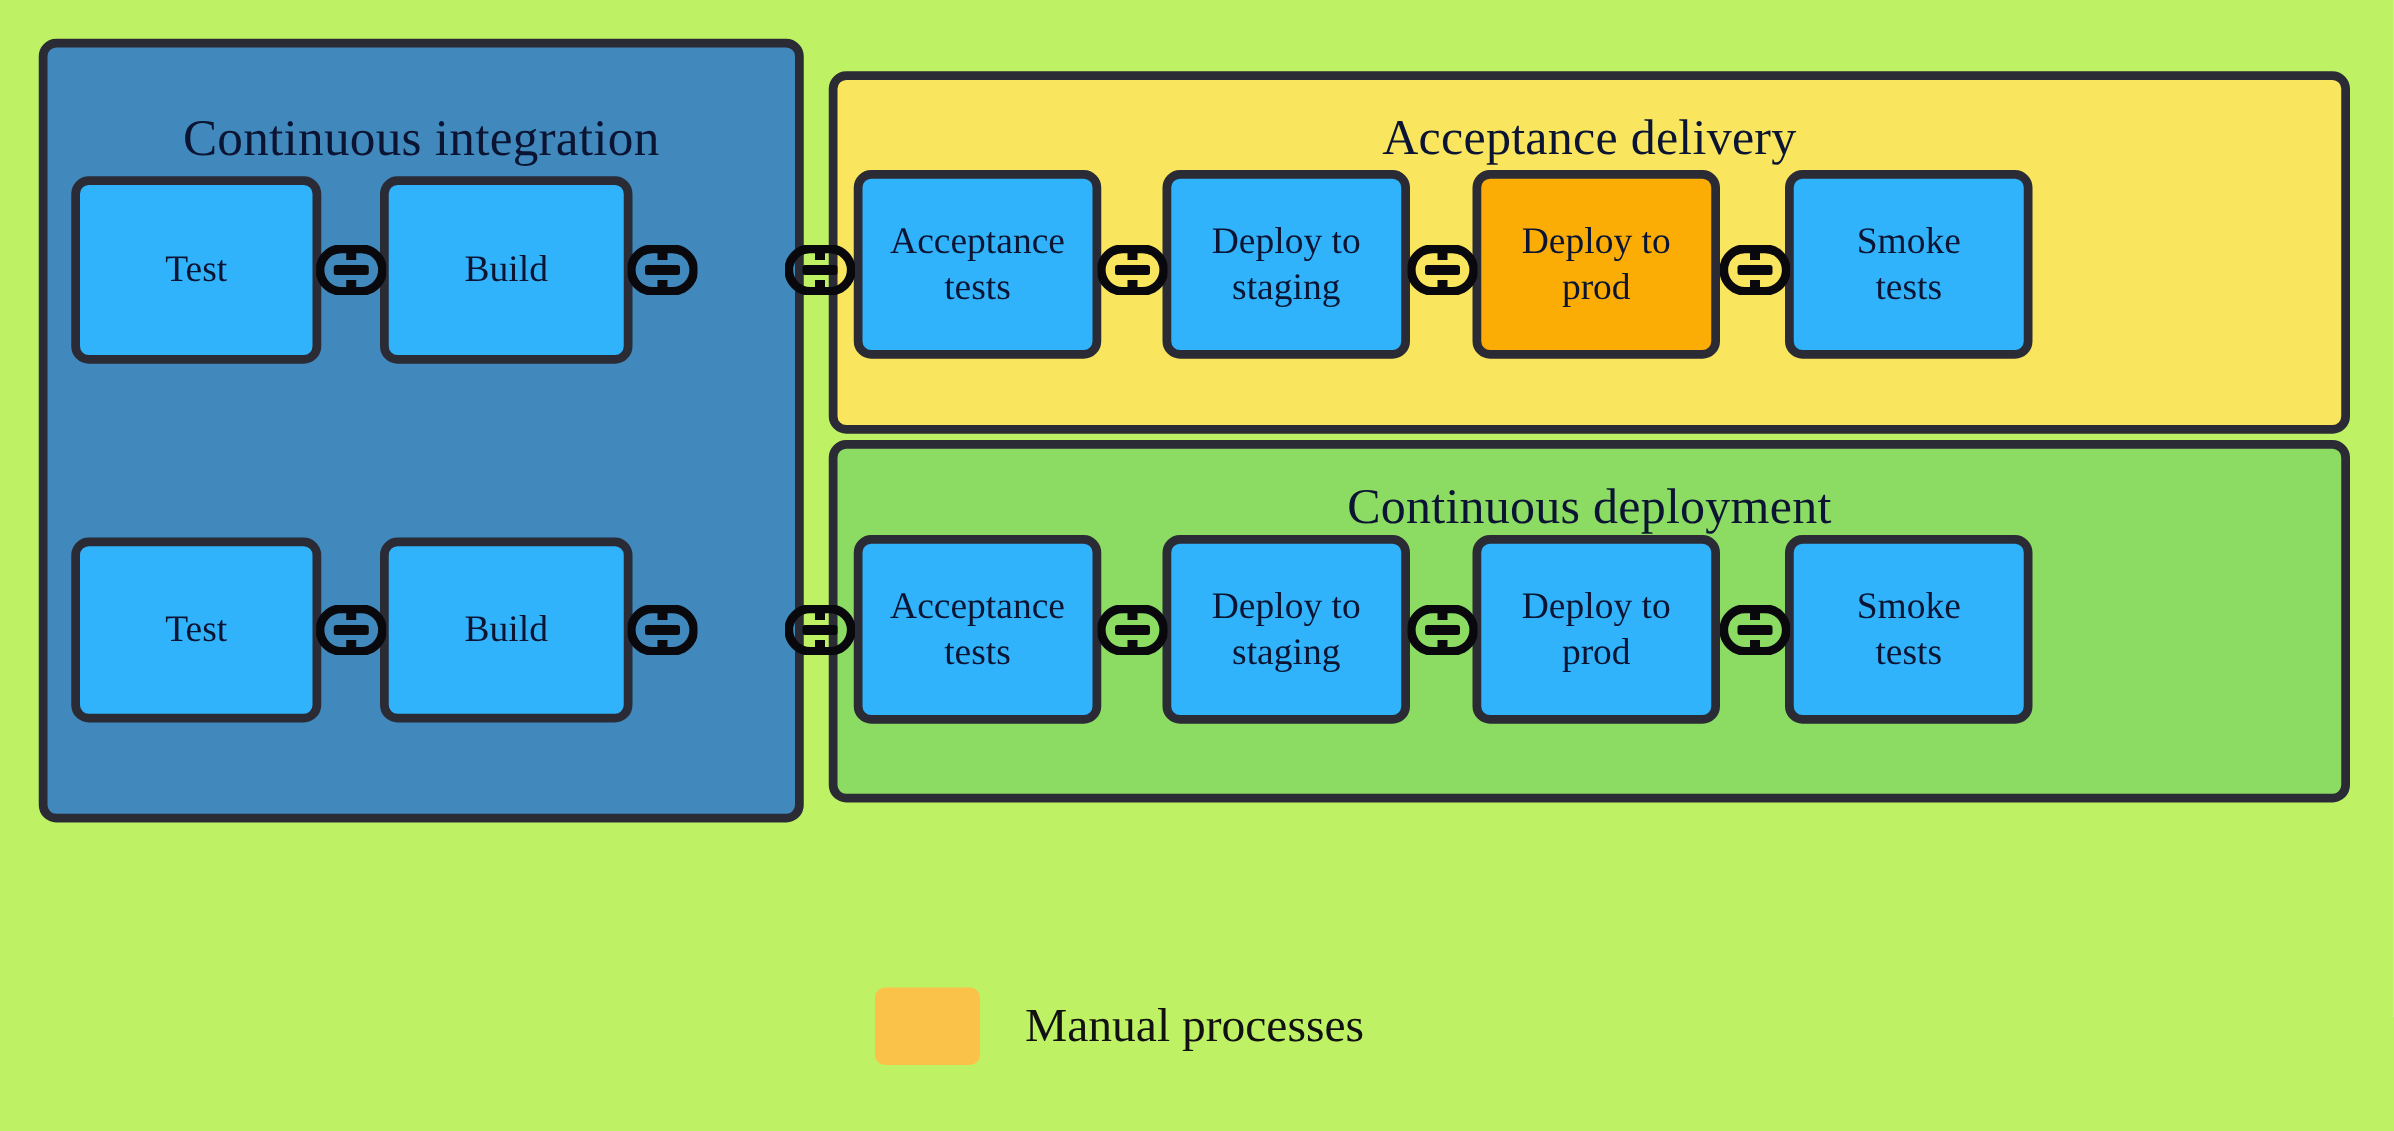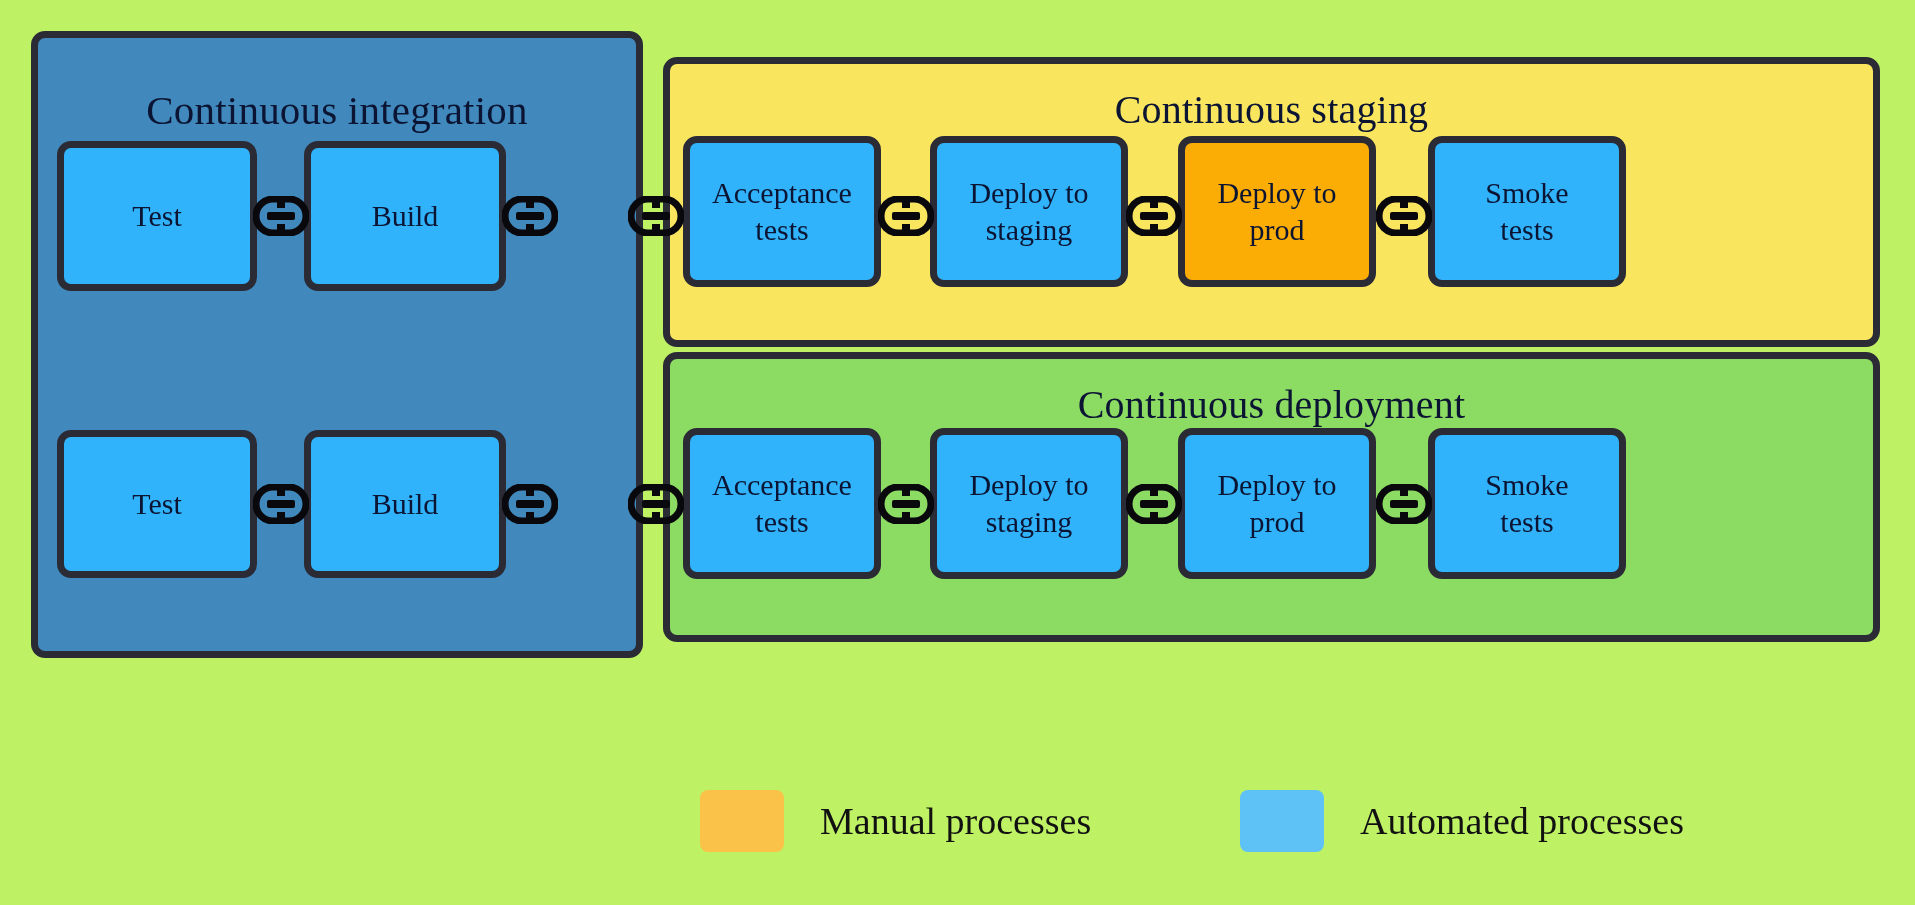--- a/index.html
+++ b/index.html
@@ -142,21 +142,21 @@
   </div>
 
   <div class="stage-box" style="left:57px; top:430px; width:200px; height:148px;">
     <span class="lbl">Test</span>
   </div>
   <div class="stage-box" style="left:304px; top:430px; width:202px; height:148px;">
     <span class="lbl">Build</span>
   </div>
 
   <div class="panel" id="panel-cdel">
-    <div class="panel-title">Continuous staging</div>
+    <div class="panel-title">Acceptance delivery</div>
   </div>
 
   <div class="stage-box" style="left:683px; top:136px; width:198px; height:151px;">
     <span class="lbl">
       <span>Acceptance</span><br>
       <span>tests</span>
     </span>
   </div>
   <div class="stage-box" style="left:930px; top:136px; width:198px; height:151px;">
     <span class="lbl">
@@ -305,19 +305,15 @@
       <rect x="24" y="0" width="8" height="12" fill="#08080d"></rect>
       <rect x="24" y="28" width="8" height="12" fill="#08080d"></rect>
     </svg>
   </div>
 
   <div id="legend">
     <div class="legend-item" id="legend-manual">
       <div class="legend-swatch" style="background:#fbc24a;"></div>
       <div class="legend-label">Manual processes</div>
     </div>
-    <div class="legend-item" id="legend-automated">
-      <div class="legend-swatch" style="background:#5ec2f7;"></div>
-      <div class="legend-label">Automated processes</div>
-    </div>
   </div>
 
 </div>
 
 </body></html>

